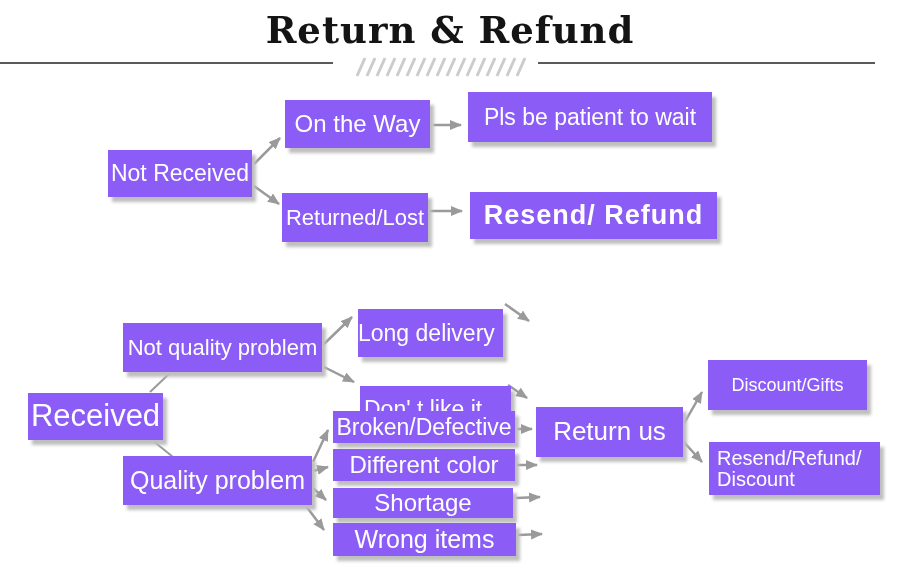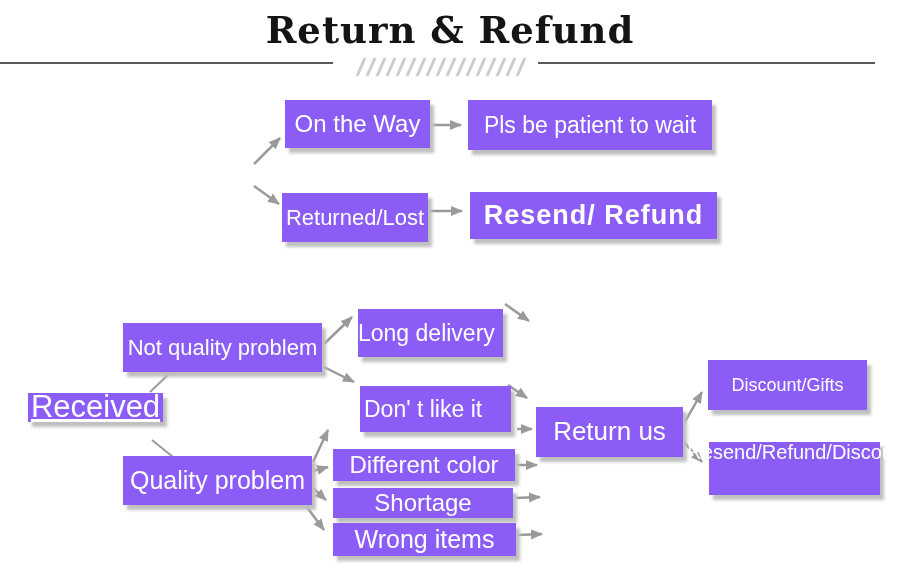--- a/index.html
+++ b/index.html
@@ -26,21 +26,21 @@
     background:#8b5cf6;
     color:#ffffff;
     display:flex;
     align-items:center;
     justify-content:center;
     white-space:pre;
     box-shadow:4px 5px 3px #bfbfbf;
     line-height:1.05;
   }
   .node.left{justify-content:flex-start;margin-top:29px;}
-  .node.col{flex-direction:row;align-items:flex-start;padding-left:8px;}
+  .node.col{flex-direction:column;align-items:flex-start;padding-left:8px;}
 </style>
 </head>
 <body>
 
 <div id="canvas">
 
   <div id="title">Return &amp; Refund</div>
 
   <svg class="deco" width="900" height="578" viewBox="0 0 900 578">
     <defs>
@@ -74,31 +74,33 @@
 
     <line x1="517" y1="429" x2="532" y2="429" stroke="#9a9a9a" stroke-width="2.5" marker-end="url(#ah)"></line>
     <line x1="517" y1="465" x2="537" y2="465" stroke="#9a9a9a" stroke-width="2.5" marker-end="url(#ah)"></line>
     <line x1="516" y1="498" x2="540" y2="497" stroke="#9a9a9a" stroke-width="2.5" marker-end="url(#ah)"></line>
     <line x1="518" y1="535" x2="542" y2="534" stroke="#9a9a9a" stroke-width="2.5" marker-end="url(#ah)"></line>
 
     <line x1="682" y1="427" x2="702" y2="392" stroke="#9a9a9a" stroke-width="2.5" marker-end="url(#ah)"></line>
     <line x1="682" y1="440" x2="702" y2="462" stroke="#9a9a9a" stroke-width="2.5" marker-end="url(#ah)"></line>
   </svg>
 
+  <div class="node" style="left:108px;top:150px;width:144px;height:47px;font-size:23px;">Not Received</div>
   <div class="node" style="left:285px;top:100px;width:145px;height:48px;font-size:24px;">On the Way</div>
-  <div class="node" style="left:468px;top:100px;width:244px;height:50px;font-size:23px;">Pls be patient to wait</div>
+  <div class="node" style="left:468px;top:92px;width:244px;height:50px;font-size:23px;">Pls be patient to wait</div>
   <div class="node" style="left:282px;top:193px;width:146px;height:49px;font-size:22px;">Returned/Lost</div>
   <div class="node" style="left:470px;top:192px;width:247px;height:47px;font-size:27px;font-weight:600;letter-spacing:1px;">Resend/ Refund</div>
 
-  <div class="node" style="left:28px;top:393px;width:135px;height:29px;font-size:31px;text-decoration:underline;">Received</div>
+  <div class="node" style="left:28px;top:393px;width:135px;height:47px;font-size:31px;">Received</div>
   <div class="node" style="left:123px;top:323px;width:199px;height:49px;font-size:22px;">Not quality problem</div>
   <div class="node left" style="left:358px;top:280px;width:145px;height:48px;font-size:23px;">Long delivery</div>
   <div class="node left" style="left:360px;top:357px;width:147px;height:46px;font-size:23px;padding-left:4px;">Don' t like it</div>
   <div class="node" style="left:123px;top:456px;width:189px;height:49px;font-size:25px;">Quality problem</div>
 
+  <div class="node" style="left:333px;top:411px;width:182px;height:32px;font-size:23px;">Broken/Defective</div>
   <div class="node" style="left:333px;top:449px;width:182px;height:32px;font-size:24px;">Different color</div>
   <div class="node" style="left:333px;top:488px;width:180px;height:30px;font-size:24px;">Shortage</div>
   <div class="node" style="left:333px;top:523px;width:183px;height:33px;font-size:25px;">Wrong items</div>
 
   <div class="node" style="left:536px;top:407px;width:147px;height:50px;font-size:26px;">Return us</div>
   <div class="node" style="left:708px;top:360px;width:159px;height:50px;font-size:18px;">Discount/Gifts</div>
   <div class="node col" style="left:709px;top:442px;width:163px;height:53px;font-size:20px;">
     <span>Resend/Refund/</span>
     <span>Discount</span>
   </div>

